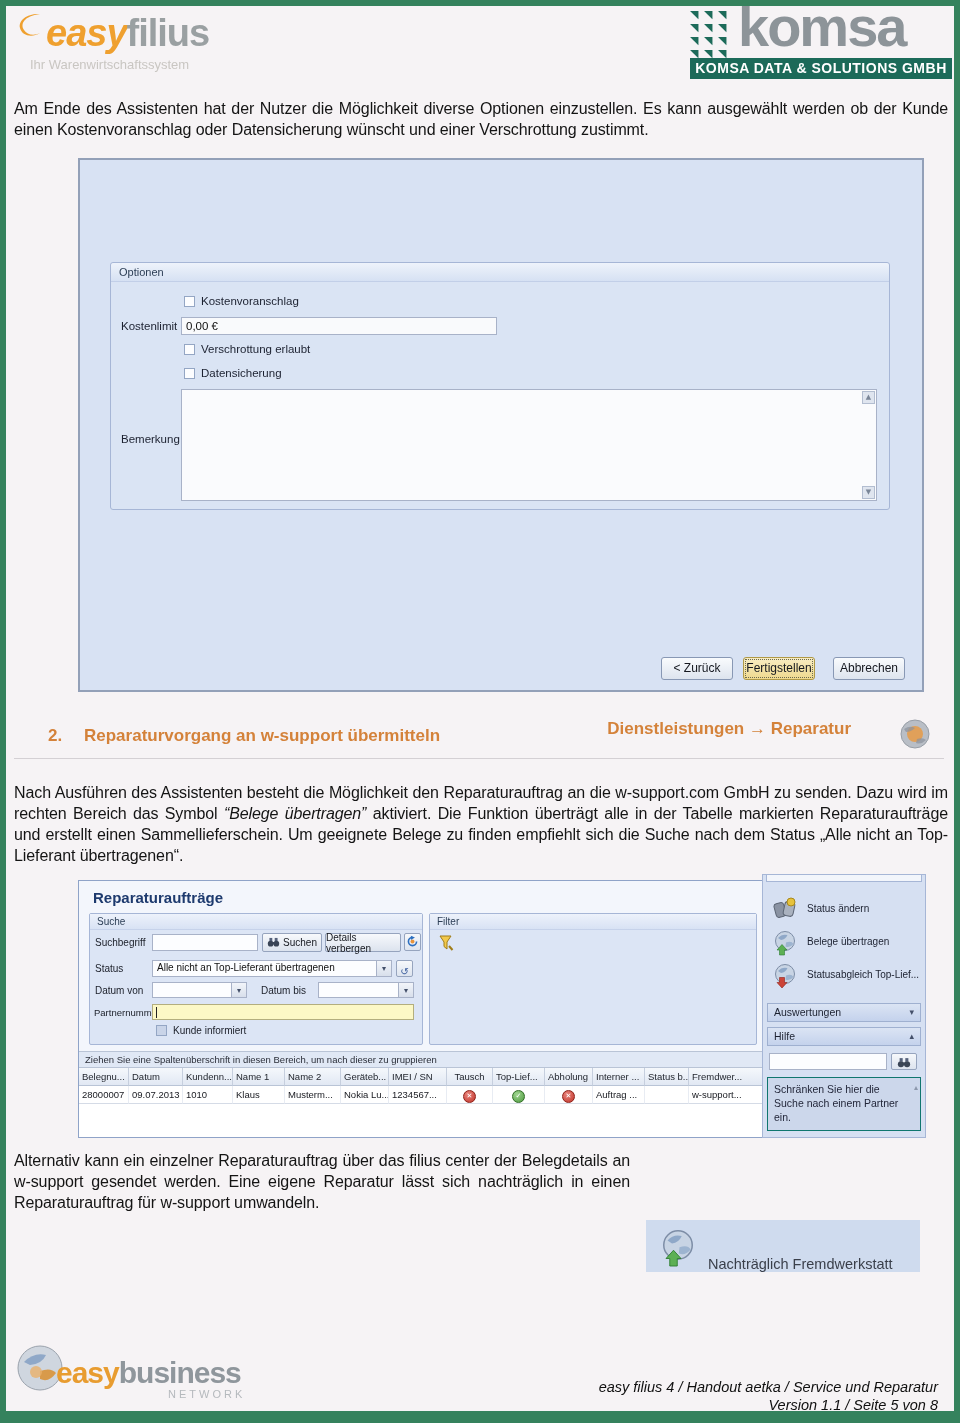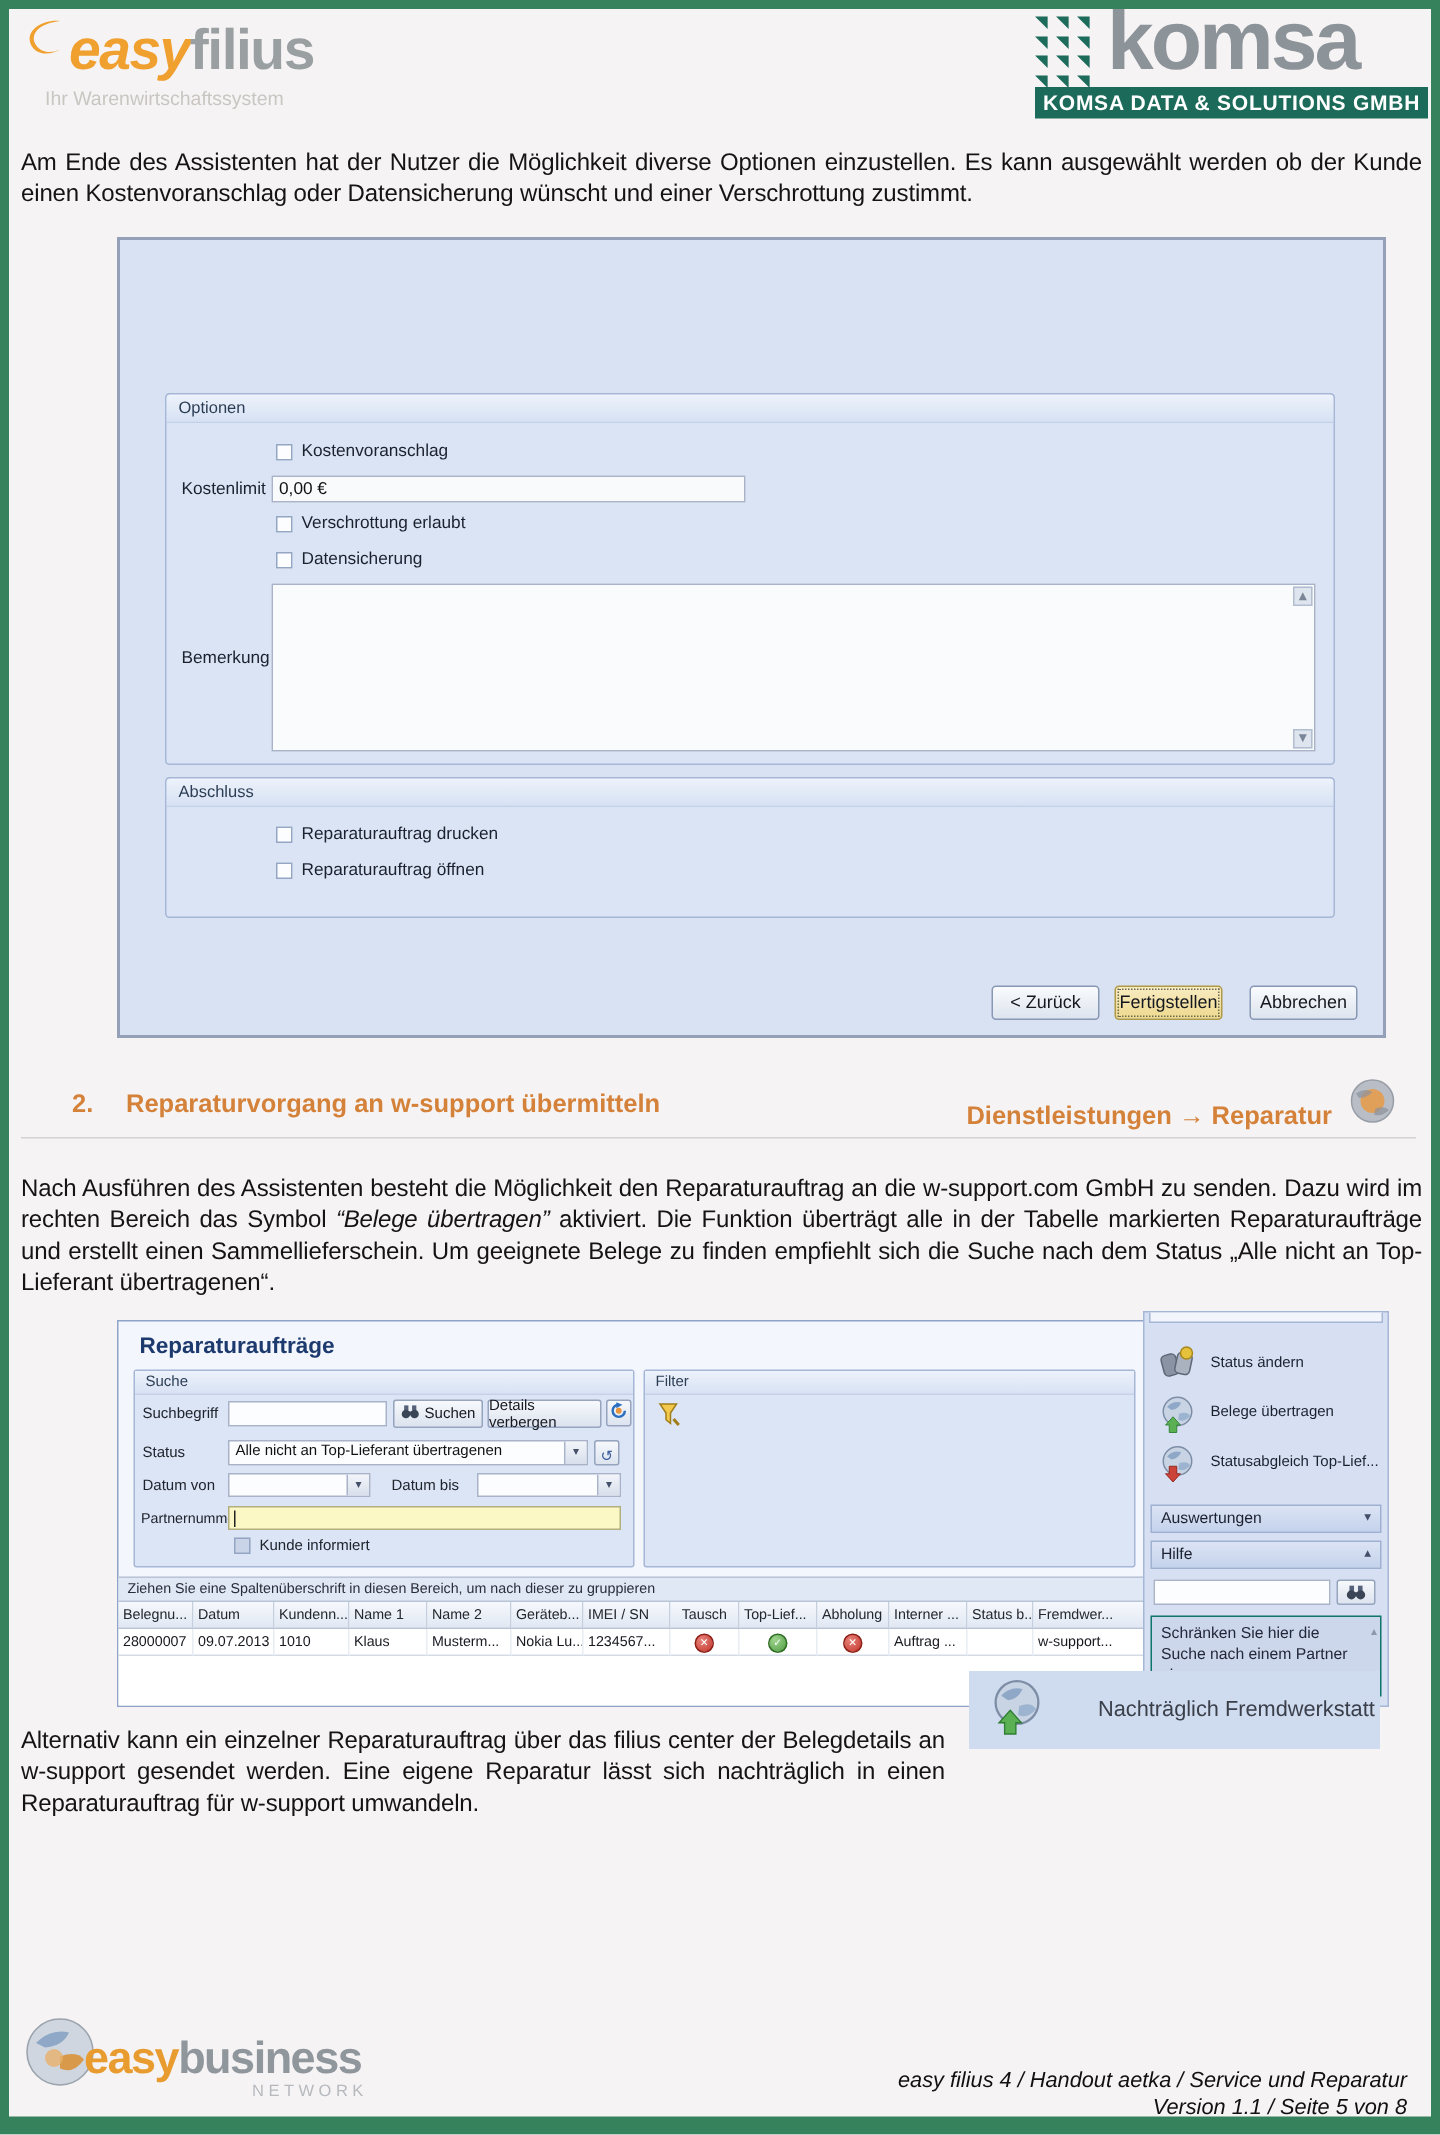--- a/index.html
+++ b/index.html
@@ -47,21 +47,21 @@
   .wbtn{position:absolute;bottom:10px;height:23px;background:linear-gradient(#f9fbfd,#dde4ee);
         border:1px solid #8898b4;border-radius:3px;font-size:12px;color:#15181f;text-align:center;
         line-height:21px;box-sizing:border-box;}
   .wbtn.gold{background:linear-gradient(#f8ecc2,#efd98e);border-color:#b09a48;}
   .wbtn.gold::after{content:"";position:absolute;inset:1px;border:1px dotted #6b6b50;}
 
   
   .sec2{left:42px;top:712px;right:24px;height:36px;display:flex;align-items:center;
         font-size:17px;font-weight:bold;color:#d4823a;}
   .s2num{width:36px;}
-  .s2right{margin-left:auto;display:flex;align-items:flex-end;}
+  .s2right{margin-left:auto;display:flex;align-items:flex-start;gap:37px;}
   .divider{left:8px;top:752px;right:10px;height:1px;background:#d4d0d4;}
 
   
   .rwin{left:72px;top:874px;width:692px;height:258px;background:#f3f6fc;border:1px solid #8fa3c8;box-sizing:border-box;}
   .rw-title{position:absolute;left:14px;top:8px;font-size:15px;font-weight:bold;color:#1d3a6e;}
   .g2{position:absolute;background:#dce5f5;border:1px solid #a6b6d6;border-radius:2px;box-sizing:border-box;}
   .g2-title{height:15px;line-height:15px;padding-left:7px;font-size:10px;color:#2c3e55;
             background:linear-gradient(#edf2fb,#d8e2f4);border-bottom:1px solid #c6d2ea;}
   .slab{position:absolute;font-size:10px;color:#20242e;white-space:nowrap;}
   .sinp{position:absolute;background:#fcfdff;border:1px solid #a8b2c8;box-sizing:border-box;font-size:10px;
@@ -108,21 +108,21 @@
               overflow:hidden;white-space:nowrap;}
   .sb-bar{position:absolute;left:4px;right:4px;height:19px;background:linear-gradient(#dbe4f4,#c4d2ec);
           border:1px solid #9fb0d0;box-sizing:border-box;font-size:10.5px;color:#1c2130;line-height:17px;
           padding-left:6px;}
   .sb-bar .chev{position:absolute;right:6px;top:0;font-family:"DejaVu Sans",sans-serif;font-size:9px;color:#44506a;line-height:17px;}
   .helpbox{position:absolute;left:4px;right:4px;top:202px;bottom:6px;background:#ccd7eb;border:1px solid #0f766e;
            box-sizing:border-box;font-size:10.5px;line-height:14px;color:#23273a;padding:4px 16px 4px 6px;}
   .helpbox .hb-up{position:absolute;right:2px;top:3px;font-family:"DejaVu Sans",sans-serif;font-size:8px;color:#8c98ac;}
 
   
-  .callout{left:640px;top:1108px;width:274px;height:52px;background:#cfdbee;display:flex;align-items:center;gap:24px;}
+  .callout{left:640px;top:1214px;width:274px;height:52px;background:#cfdbee;display:flex;align-items:flex-end;}
   .callout .clb{margin-left:12px;font-size:14.5px;color:#3a3f4a;}
 
   
   .fb-easy{font:bold 30px "Liberation Sans",sans-serif;color:#e89c30;letter-spacing:-1px;}
   .fb-biz{font:bold 30px "Liberation Sans",sans-serif;color:#8f969c;letter-spacing:-1px;}
   .fb-net{position:absolute;left:152px;top:46px;font-size:11px;letter-spacing:3px;color:#b5b9bd;}
   .f-doc{right:16px;top:1372px;text-align:right;font-style:italic;font-size:14.5px;line-height:18px;color:#101010;}
 </style>
 </head>
 <body>
@@ -173,27 +173,20 @@
       <span class="wlab" style="left:90px;top:80px;">Verschrottung erlaubt</span>
       <span class="cb" style="left:73px;top:105px;"></span>
       <span class="wlab" style="left:90px;top:104px;">Datensicherung</span>
       <span class="wlab" style="left:10px;top:170px;">Bemerkung</span>
       <div class="tarea" style="left:70px;top:126px;width:696px;height:112px;">
         <span class="sbtn sa-up" style="right:1px;top:1px;"></span>
         <span class="sbtn sa-dn" style="right:1px;bottom:1px;"></span>
       </div>
     </div>
 
-    <div class="grp" style="left:30px;top:358px;width:778px;height:92px;">
-      <div class="grp-title">Abschluss</div>
-      <span class="cb" style="left:73px;top:32px;"></span>
-      <span class="wlab" style="left:90px;top:31px;">Reparaturauftrag drucken</span>
-      <span class="cb" style="left:73px;top:56px;"></span>
-      <span class="wlab" style="left:90px;top:55px;">Reparaturauftrag öffnen</span>
-    </div>
 
     <div class="wbtn" style="right:189px;width:72px;">&lt; Zurück</div>
     <div class="wbtn gold" style="right:107px;width:72px;">Fertigstellen</div>
     <div class="wbtn" style="right:17px;width:72px;">Abbrechen</div>
   </div>
 
   <div class="abs sec2">
     <span class="s2num">2.</span>
     <span>Reparaturvorgang an w-support übermitteln</span>
     <span class="s2right">

